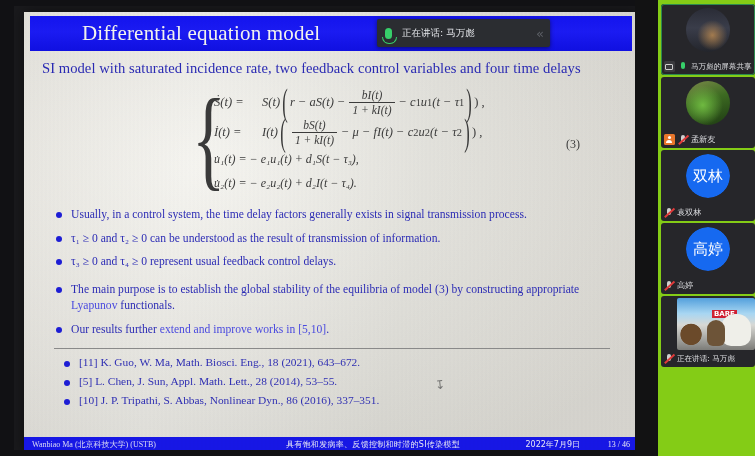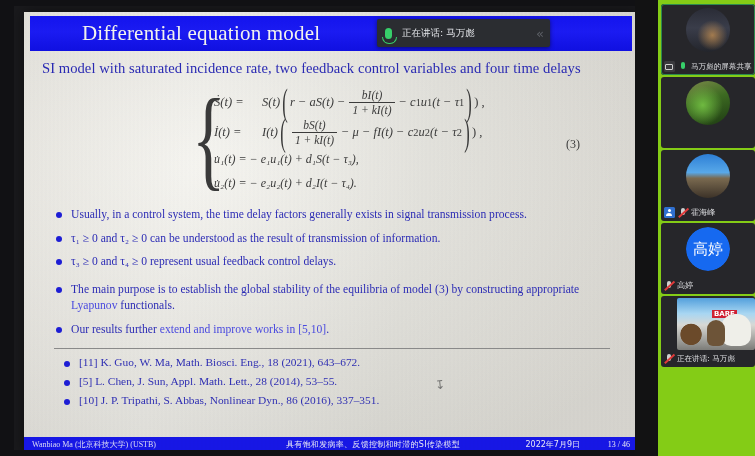--- a/index.html
+++ b/index.html
@@ -597,35 +597,39 @@
           </span>
         <span class="mic-on-green"></span>
         <span class="tile-name small">马万彪的屏幕共享</span>
       </div>
     </div>
 
     <div class="tile">
       <div class="tile-avatar">
         <div class="av-photo-green"></div>
       </div>
-    </div>
-
-    <div class="tile">
-      <div class="tile-avatar">
-        <div class="av-photo-sky"></div>
-      </div>
       <div class="tile-footer">
-        <span class="badge-sq badge-blue">
+        <span class="badge-sq badge-orange">
             <span class="person-glyph"></span>
           </span>
         <span class="mic-muted"></span>
-        <span class="tile-name">霍海峰</span>
+        <span class="tile-name">孟新友</span>
       </div>
     </div>
 
+
+    <div class="tile">
+      <div class="tile-avatar">
+        <div class="av-initials">双林</div>
+      </div>
+      <div class="tile-footer">
+        <span class="mic-muted"></span>
+        <span class="tile-name">袁双林</span>
+      </div>
+    </div>
 
     <div class="tile">
       <div class="tile-avatar">
         <div class="av-initials">高婷</div>
       </div>
       <div class="tile-footer">
         <span class="mic-muted"></span>
         <span class="tile-name">高婷</span>
       </div>
     </div>

